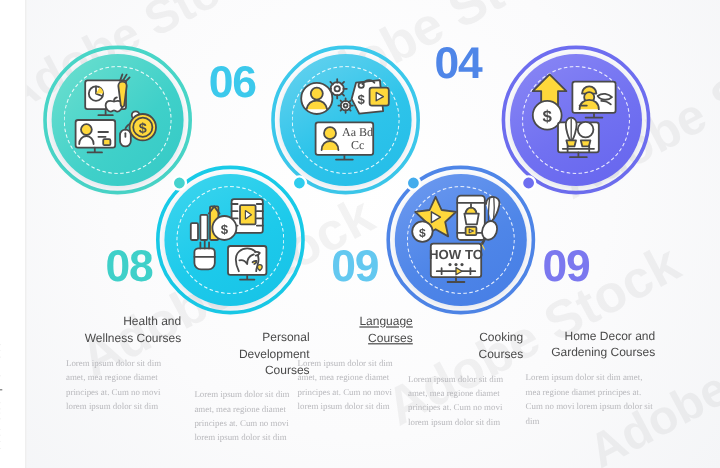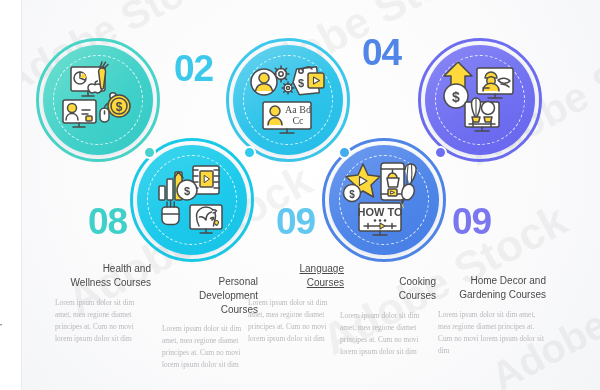--- a/index.html
+++ b/index.html
@@ -335,21 +335,21 @@
           <path d="M34 59h8l-1.3 5h-5.4z" fill="#ffd83b"></path>
           <path d="M46 59h8l-1.3 5h-5.4z" fill="#ffd83b"></path>
           <path d="M31 66h26" fill="none"></path>
           <path d="M35 63.5 L35 68.5 M53 63.5 L53 68.5" fill="none"></path>
         </g>
       </svg>
     </div>
   </div>
 
   <div class="stepnum" style="left:88px; top:203px; color:#3fd0c9;">08</div>
-  <div class="stepnum" style="left:174px; top:50px; color:#3cc9ec;">02</div>
+  <div class="stepnum" style="left:174px; top:50px; color:#3cc9ec;">06</div>
   <div class="stepnum" style="left:276px; top:203px; color:#63c8f0;">09</div>
   <div class="stepnum" style="left:362px; top:34px; color:#4f86e8;">04</div>
   <div class="stepnum" style="left:452px; top:203px; color:#7b78ef;">09</div>
 
   <div class="block" style="left:55px; top:262px; width:96px;">
     <div class="title" style="white-space:pre-line;">Health and
 Wellness Courses</div>
     <div class="body">Lorem ipsum dolor sit dim amet, mea regione diamet principes at. Cum no movi lorem ipsum dolor sit dim</div>
   </div>
 

